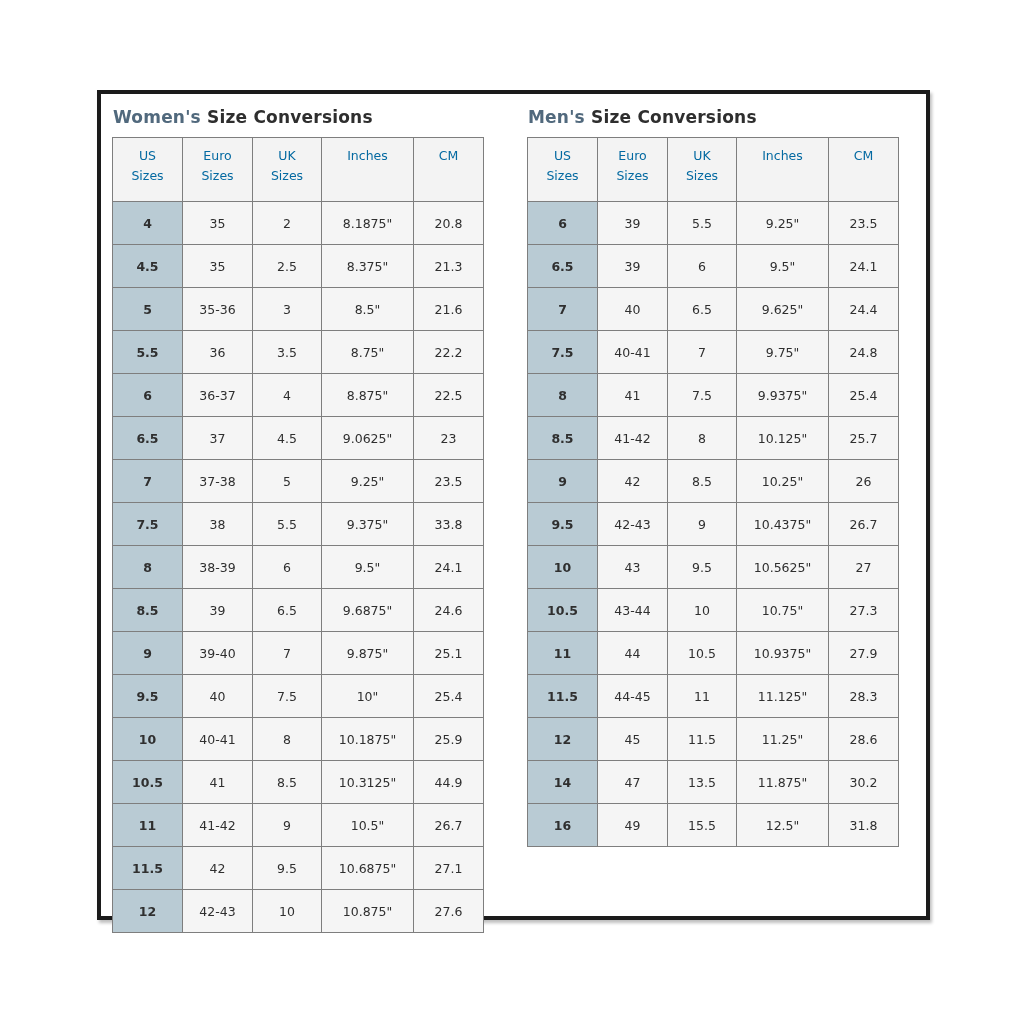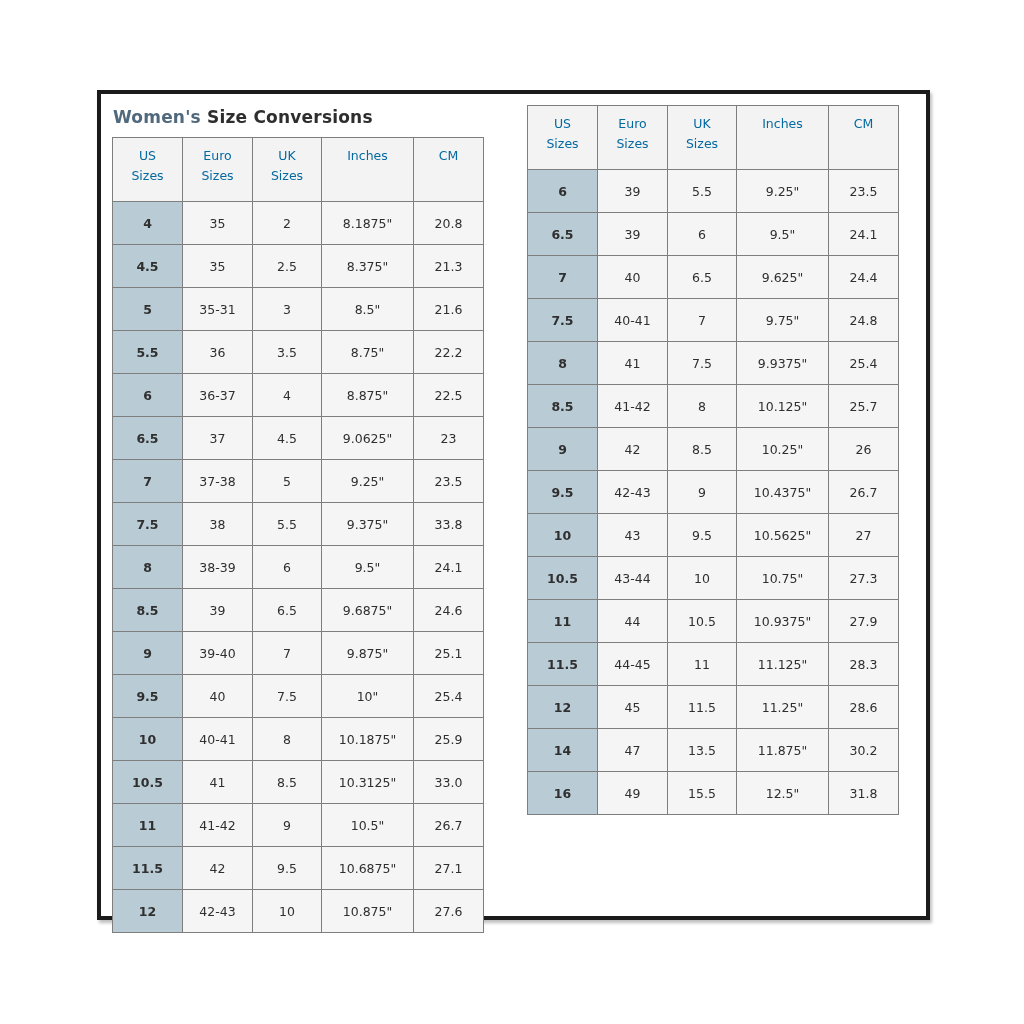--- a/index.html
+++ b/index.html
@@ -113,21 +113,21 @@
             </tr>
             <tr>
               <td class="us">4.5</td>
               <td>35</td>
               <td>2.5</td>
               <td>8.375"</td>
               <td>21.3</td>
             </tr>
             <tr>
               <td class="us">5</td>
-              <td>35-31</td>
+              <td>35-36</td>
               <td>3</td>
               <td>8.5"</td>
               <td>21.6</td>
             </tr>
             <tr>
               <td class="us">5.5</td>
               <td>36</td>
               <td>3.5</td>
               <td>8.75"</td>
               <td>22.2</td>
@@ -193,21 +193,21 @@
               <td>40-41</td>
               <td>8</td>
               <td>10.1875"</td>
               <td>25.9</td>
             </tr>
             <tr>
               <td class="us">10.5</td>
               <td>41</td>
               <td>8.5</td>
               <td>10.3125"</td>
-              <td>33.0</td>
+              <td>44.9</td>
             </tr>
             <tr>
               <td class="us">11</td>
               <td>41-42</td>
               <td>9</td>
               <td>10.5"</td>
               <td>26.7</td>
             </tr>
             <tr>
               <td class="us">11.5</td>
@@ -221,20 +221,24 @@
               <td>42-43</td>
               <td>10</td>
               <td>10.875"</td>
               <td>27.6</td>
             </tr>
           </tbody>
       </table>
     </div>
 
     <div class="panel">
+      <div class="panel-title">
+        <span class="title-prefix">Men's</span>
+        <span class="title-rest">Size Conversions</span>
+      </div>
       <table>
         <colgroup>
           <col class="c-us">
             <col class="c-euro">
             <col class="c-uk">
             <col class="c-inches">
             <col class="c-cm">
         </colgroup>
         <thead>
             <tr>

